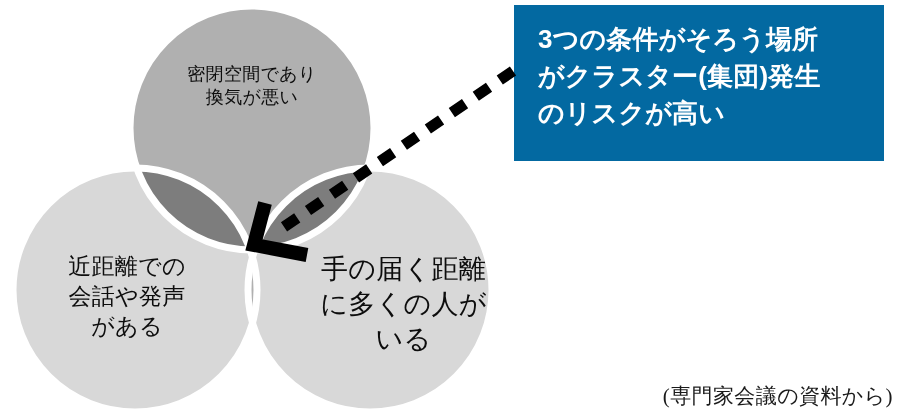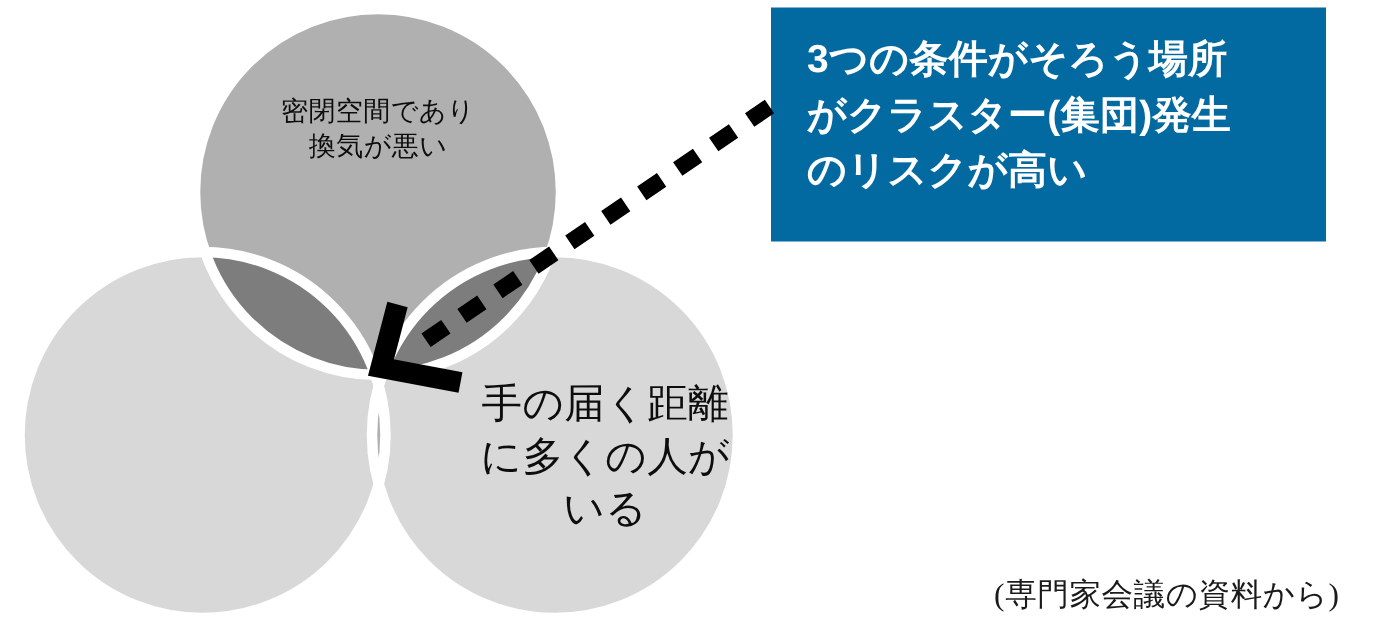--- a/index.html
+++ b/index.html
@@ -154,20 +154,23 @@
 
       <g fill="none" stroke="#ffffff" stroke-width="7">
         <circle cx="252" cy="128" r="122"></circle>
         <circle cx="135" cy="290" r="122"></circle>
         <circle cx="370" cy="290" r="122"></circle>
       </g>
     </svg>
 
     <div class="venn-label" id="label-top">密閉空間であり
 換気が悪い</div>
+    <div class="venn-label" id="label-left">近距離での
+会話や発声
+がある</div>
     <div class="venn-label" id="label-right">手の届く距離
 に多くの人が
 いる</div>
   </div>
 
   <div id="callout-box">
     <div id="callout-text">3つの条件がそろう場所
 がクラスター(集団)発生
 のリスクが高い</div>
   </div>

